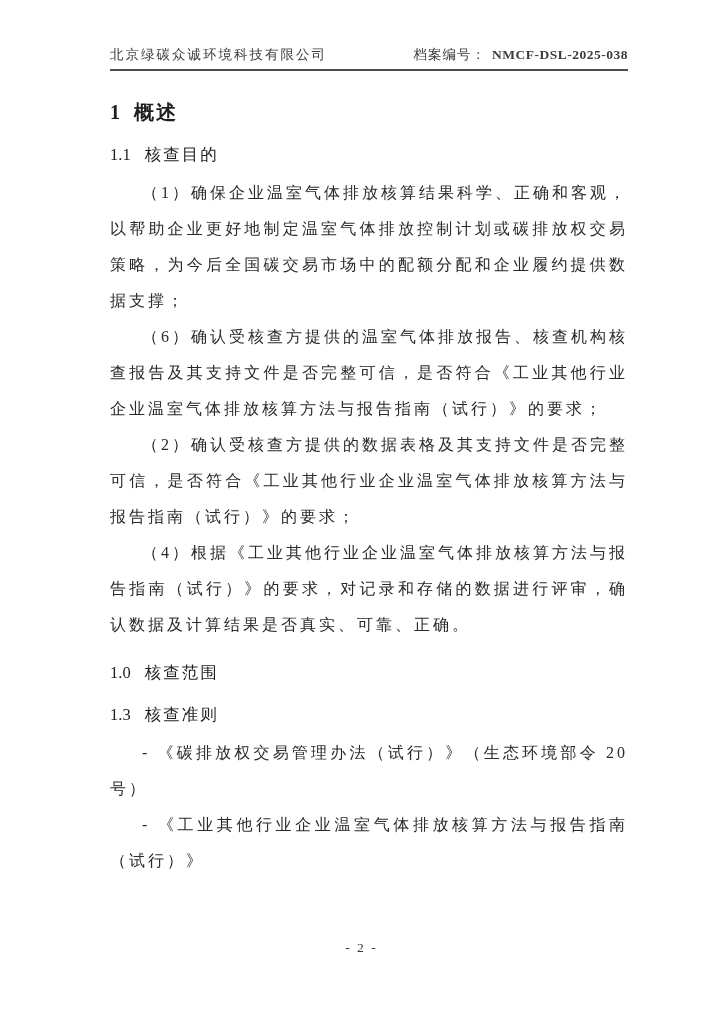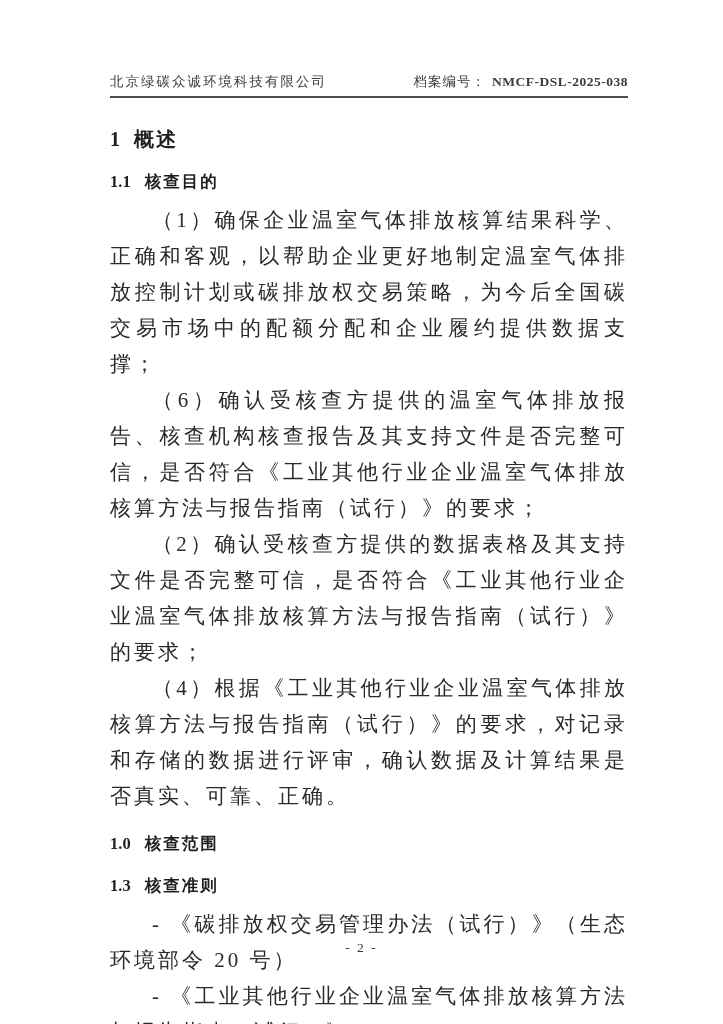--- a/index.html
+++ b/index.html
@@ -26,21 +26,20 @@
     display: flex;
     justify-content: space-between;
     align-items: flex-end;
     border-bottom: 2px solid #4d4d4d;
     padding-bottom: 5px;
     font-size: 13.5px;
     color: #3c3c3c;
   }
   .header .company {
     letter-spacing: 2px;
-    margin-top: 27px;
   }
   .header .archive {
     letter-spacing: 1px;
     white-space: nowrap;
   }
   .header .archive .docnum {
     font-weight: 600;
     letter-spacing: 0.5px;
     margin-left: 6px;
     text-align: center;
@@ -48,32 +47,32 @@
   h1.doc-h1 {
     font-size: 20px;
     font-weight: 700;
     color: #1f1f1f;
     margin: 28px 0 0 0;
     line-height: 26px;
     letter-spacing: 2px;
   }
   h2.doc-h2 {
     font-size: 16.5px;
-    font-weight: 700;
+    font-weight: 400;
     color: #1f1f1f;
     margin: 18px 0 0 0;
     line-height: 24px;
     letter-spacing: 2px;
   }
   .hnum {
     margin-right: 14px;
     letter-spacing: 0;
   }
   p.body-p {
-    font-size: 21px;
+    font-size: 16px;
     line-height: 36px;
     margin: 8px 0 0 0;
     text-align: justify;
     text-indent: 2em;
     letter-spacing: 3px;
     color: #2a2a2a;
   }
   p.body-p.cont {
     margin-top: 0;
   }

